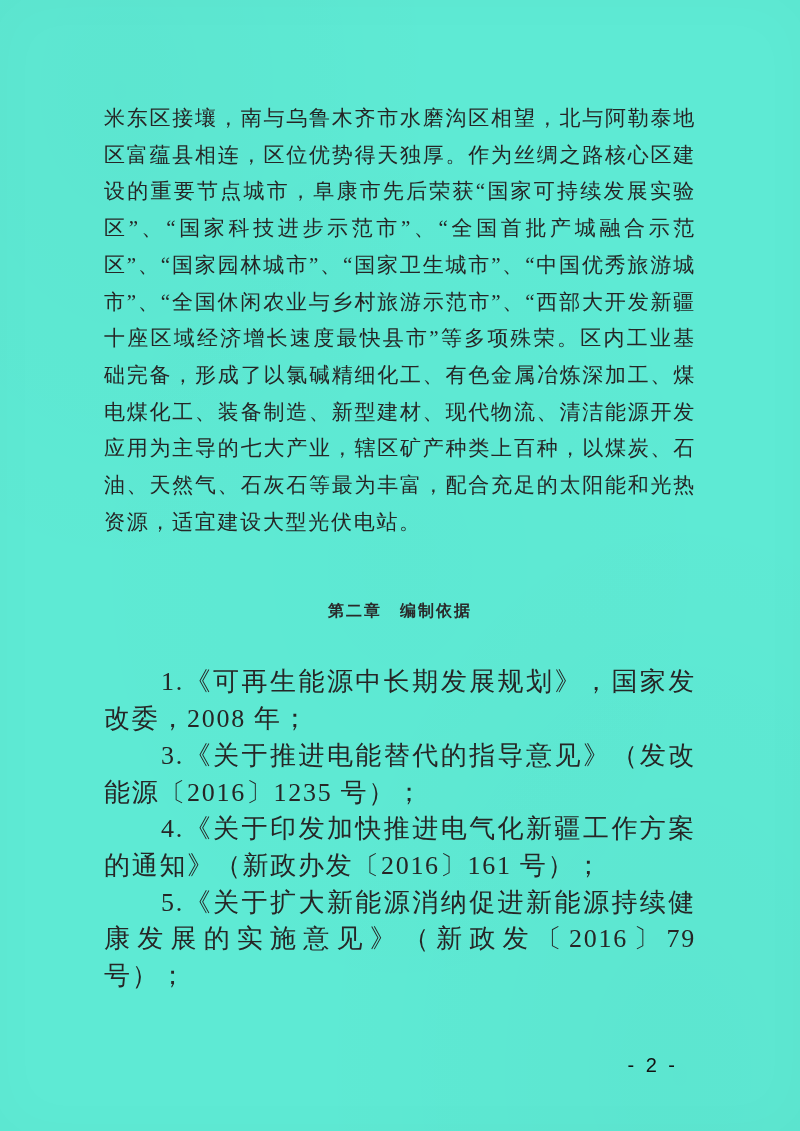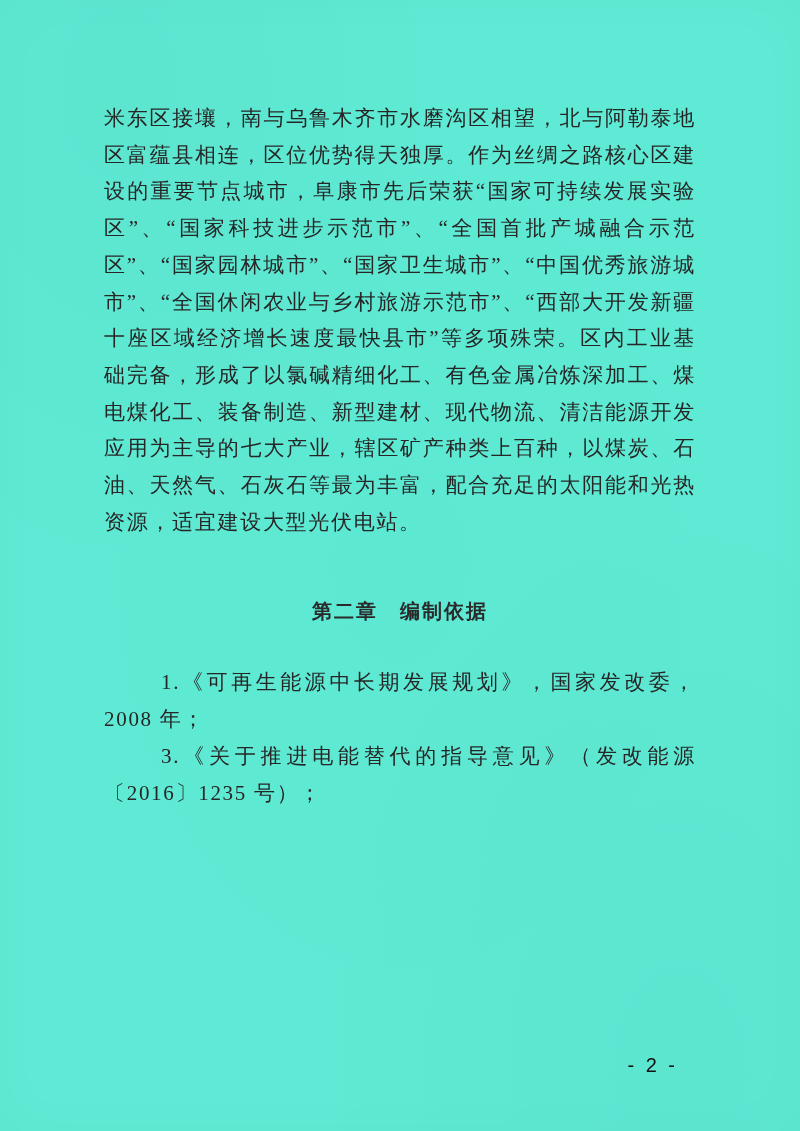--- a/index.html
+++ b/index.html
@@ -41,31 +41,31 @@
     line-height: 36.7px;
     letter-spacing: 1.7px;
     text-align: justify;
     text-justify: inter-ideograph;
   }
   .chapter-heading {
     margin: 56px 0 0 0;
     text-align: center;
     font-family: "Liberation Sans", "DejaVu Sans", sans-serif;
     font-weight: 700;
-    font-size: 20px;
+    font-size: 16px;
     line-height: 30px;
     letter-spacing: 2px;
     color: #2a2a2a;
   }
   .ref-list {
     margin-top: 38px;
   }
   .ref-item {
     margin: 0;
-    font-size: 21px;
+    font-size: 26px;
     line-height: 36.7px;
     letter-spacing: 1.7px;
     text-align: justify;
     text-justify: inter-ideograph;
     text-indent: 57px;
   }
   .page-number {
     position: absolute;
     right: 122px;
     bottom: 54px;
@@ -81,17 +81,19 @@
 <div class="page">
   <div class="content">
 
     <p class="body-para">米东区接壤，南与乌鲁木齐市水磨沟区相望，北与阿勒泰地区富蕴县相连，区位优势得天独厚。作为丝绸之路核心区建设的重要节点城市，阜康市先后荣获“国家可持续发展实验区”、“国家科技进步示范市”、“全国首批产城融合示范区”、“国家园林城市”、“国家卫生城市”、“中国优秀旅游城市”、“全国休闲农业与乡村旅游示范市”、“西部大开发新疆十座区域经济增长速度最快县市”等多项殊荣。区内工业基础完备，形成了以氯碱精细化工、有色金属冶炼深加工、煤电煤化工、装备制造、新型建材、现代物流、清洁能源开发应用为主导的七大产业，辖区矿产种类上百种，以煤炭、石油、天然气、石灰石等最为丰富，配合充足的太阳能和光热资源，适宜建设大型光伏电站。</p>
 
     <h2 class="chapter-heading">第二章　编制依据</h2>
 
     <div class="ref-list">
       <p class="ref-item">1.《可再生能源中长期发展规划》，国家发改委，2008 年；</p>
       <p class="ref-item">3.《关于推进电能替代的指导意见》（发改能源〔2016〕1235 号）；</p>
+      <p class="ref-item">4.《关于印发加快推进电气化新疆工作方案的通知》（新政办发〔2016〕161 号）；</p>
+      <p class="ref-item">5.《关于扩大新能源消纳促进新能源持续健康发展的实施意见》（新政发〔2016〕79 号）；</p>
     </div>
   </div>
 
   <div class="page-number">- 2 -</div>
 </div>
 
 </body></html>

